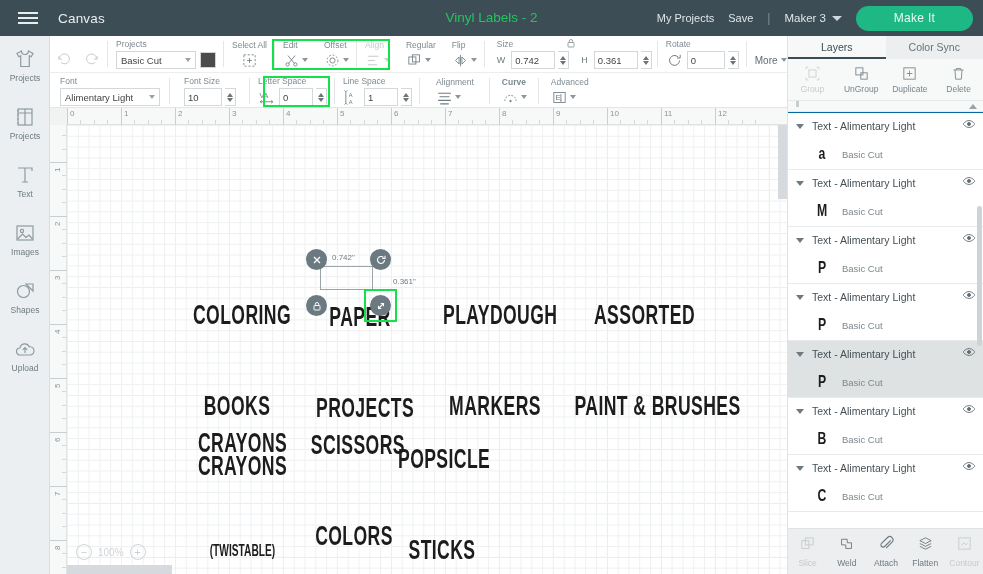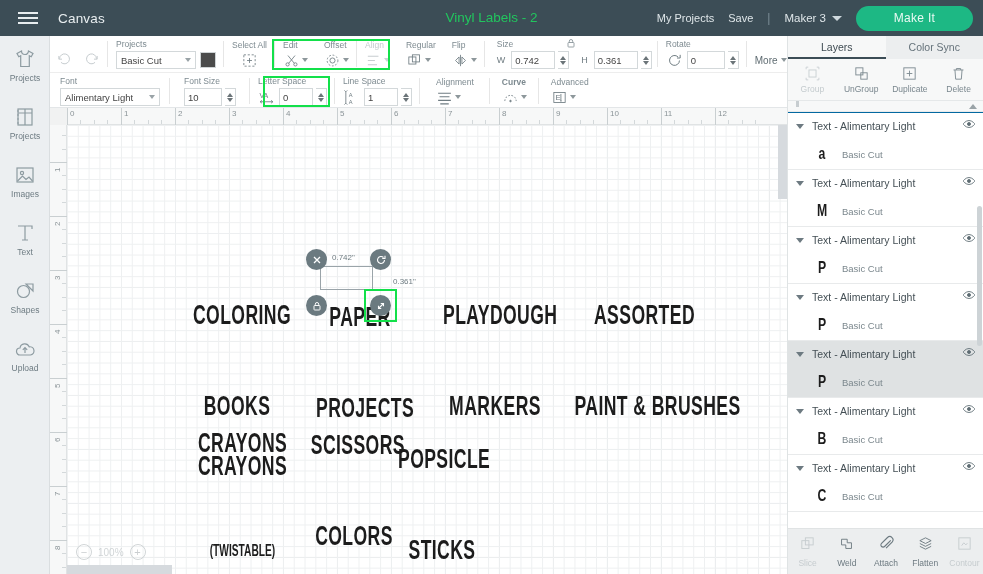--- a/index.html
+++ b/index.html
@@ -212,31 +212,31 @@
     <div class="rail-item">
       <svg class="rail-ico" viewBox="0 0 24 24" fill="none" stroke="currentColor" stroke-width="1.2">
           <rect x="5" y="4" width="14" height="16"></rect>
           <path d="M5 8h14M12 4v16"></path>
           <path d="M4 6h2M4 10h2M4 14h2M4 18h2"></path>
         </svg>
       <div class="rail-label">Projects</div>
     </div>
     <div class="rail-item">
       <svg class="rail-ico" viewBox="0 0 24 24" fill="none" stroke="currentColor" stroke-width="1.2">
+          <path d="M5 5h14v3M12 5v14M9 19h6"></path>
+        </svg>
+      <div class="rail-label">Text</div>
+    </div>
+    <div class="rail-item">
+      <svg class="rail-ico" viewBox="0 0 24 24" fill="none" stroke="currentColor" stroke-width="1.2">
           <rect x="4" y="5" width="16" height="14"></rect>
           <circle cx="9" cy="10" r="1.6"></circle>
           <path d="M4.5 18l5-5 3.5 3.5 3-2.5 3.5 4"></path>
         </svg>
       <div class="rail-label">Images</div>
-    </div>
-    <div class="rail-item">
-      <svg class="rail-ico" viewBox="0 0 24 24" fill="none" stroke="currentColor" stroke-width="1.2">
-          <path d="M5 5h14v3M12 5v14M9 19h6"></path>
-        </svg>
-      <div class="rail-label">Text</div>
     </div>
     <div class="rail-item">
       <svg class="rail-ico" viewBox="0 0 24 24" fill="none" stroke="currentColor" stroke-width="1.2">
           <circle cx="10.5" cy="12.5" r="6"></circle>
           <path d="M13 5h7v7z"></path>
         </svg>
       <div class="rail-label">Shapes</div>
     </div>
     <div class="rail-item">
       <svg class="rail-ico" viewBox="0 0 24 24" fill="none" stroke="currentColor" stroke-width="1.2">

